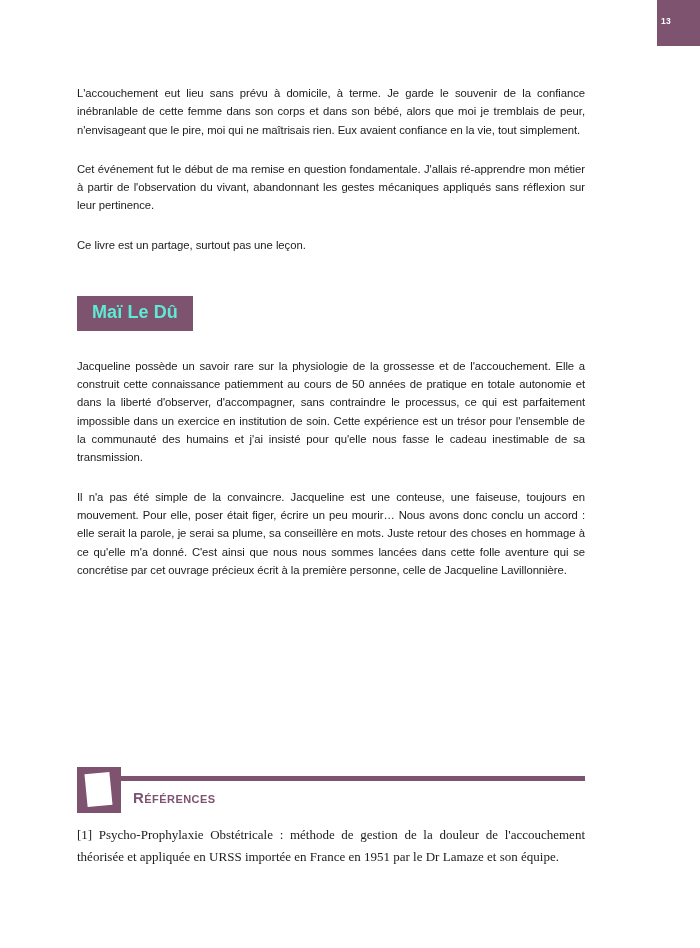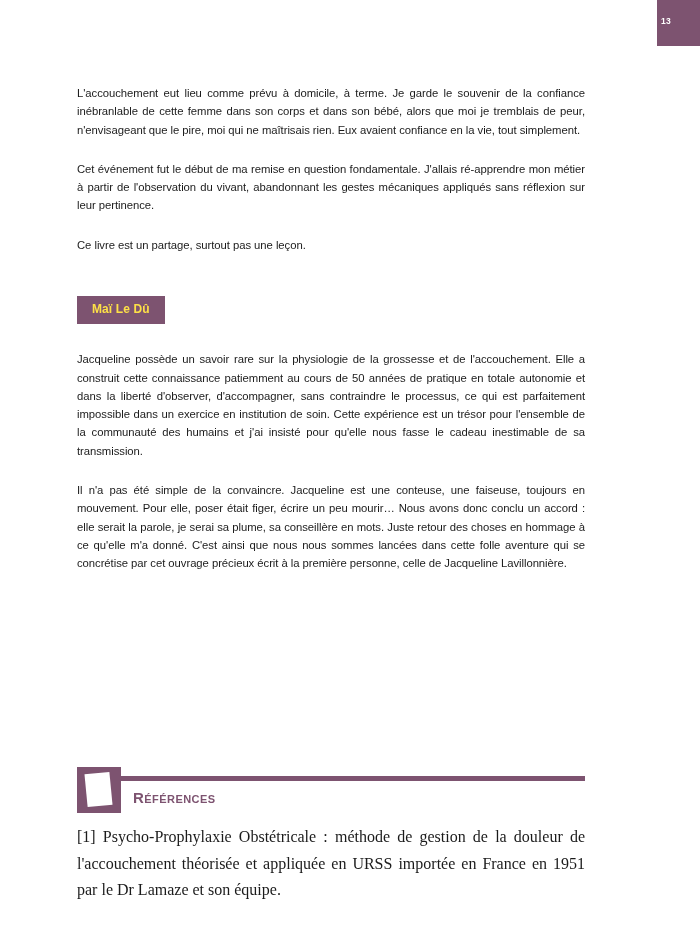--- a/index.html
+++ b/index.html
@@ -56,22 +56,22 @@
     margin-bottom: 20px;
   }
 
   
   .author-badge-wrap {
     margin: 42px 0 26px 0;
   }
   .author-badge {
     display: inline-block;
     background: #7d5370;
-    color: #fde047;
-    font-size: 12px;
+    color: #5eead4;
+    font-size: 18px;
     font-weight: 700;
     letter-spacing: 0.1px;
     padding: 7px 15px 8px 15px;
     line-height: 1.1;
   }
 
   
   .references-section {
     position: absolute;
     left: 77px;
@@ -116,36 +116,36 @@
     font-size: 15px;
     font-weight: 700;
     font-variant: small-caps;
     letter-spacing: 0.45px;
     line-height: 1;
   }
 
   .footnote {
     margin: 5px 0 0 0;
     font-family: "Liberation Serif", serif;
-    font-size: 16px;
+    font-size: 13px;
     line-height: 1.66;
     text-align: justify;
     color: #1b1b1b;
   }
 </style>
 </head>
 <body>
 
 <div class="page-number-block">
   <span class="page-number-text">13</span>
 </div>
 
 <div class="content">
 
-  <p class="body-text">L'accouchement eut lieu comme prévu à domicile, à terme. Je garde le souvenir de la confiance inébranlable de cette femme dans son corps et dans son bébé, alors que moi je tremblais de peur, n'envisageant que le pire, moi qui ne maîtrisais rien. Eux avaient confiance en la vie, tout simplement.</p>
+  <p class="body-text">L'accouchement eut lieu sans prévu à domicile, à terme. Je garde le souvenir de la confiance inébranlable de cette femme dans son corps et dans son bébé, alors que moi je tremblais de peur, n'envisageant que le pire, moi qui ne maîtrisais rien. Eux avaient confiance en la vie, tout simplement.</p>
   <p class="body-text">Cet événement fut le début de ma remise en question fondamentale. J'allais ré-apprendre mon métier à partir de l'observation du vivant, abandonnant les gestes mécaniques appliqués sans réflexion sur leur pertinence.</p>
   <p class="body-text tight">Ce livre est un partage, surtout pas une leçon.</p>
 
   <div class="author-badge-wrap">
     <span class="author-badge">Maï Le Dû</span>
   </div>
 
   <p class="body-text">Jacqueline possède un savoir rare sur la physiologie de la grossesse et de l'accouchement. Elle a construit cette connaissance patiemment au cours de 50 années de pratique en totale autonomie et dans la liberté d'observer, d'accompagner, sans contraindre le processus, ce qui est parfaitement impossible dans un exercice en institution de soin. Cette expérience est un trésor pour l'ensemble de la communauté des humains et j'ai insisté pour qu'elle nous fasse le cadeau inestimable de sa transmission.</p>
   <p class="body-text">Il n'a pas été simple de la convaincre. Jacqueline est une conteuse, une faiseuse, toujours en mouvement. Pour elle, poser était figer, écrire un peu mourir… Nous avons donc conclu un accord : elle serait la parole, je serai sa plume, sa conseillère en mots. Juste retour des choses en hommage à ce qu'elle m'a donné. C'est ainsi que nous nous sommes lancées dans cette folle aventure qui se concrétise par cet ouvrage précieux écrit à la première personne, celle de Jacqueline Lavillonnière.</p>
 

